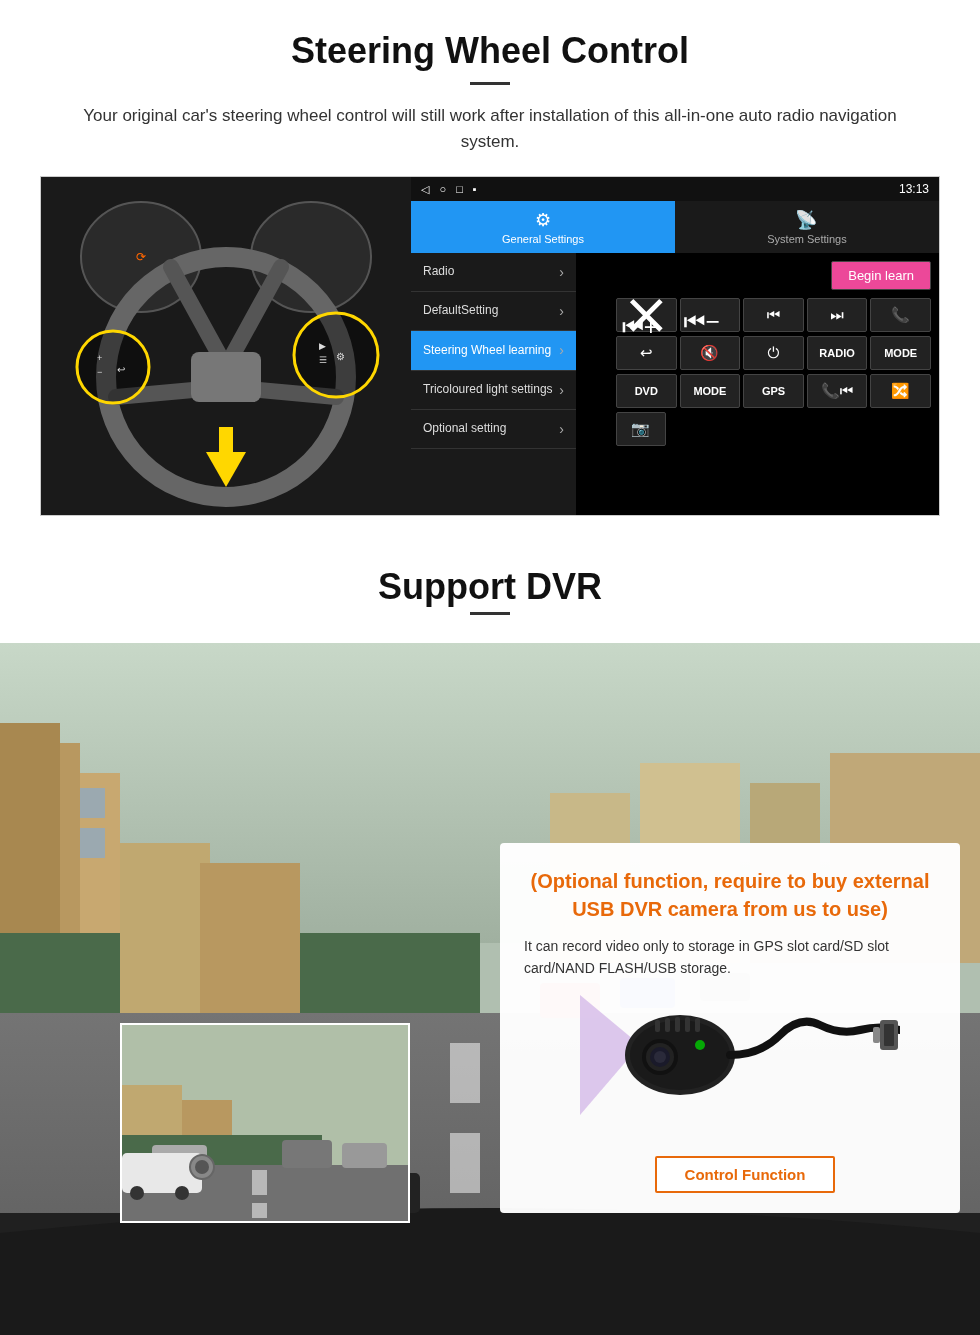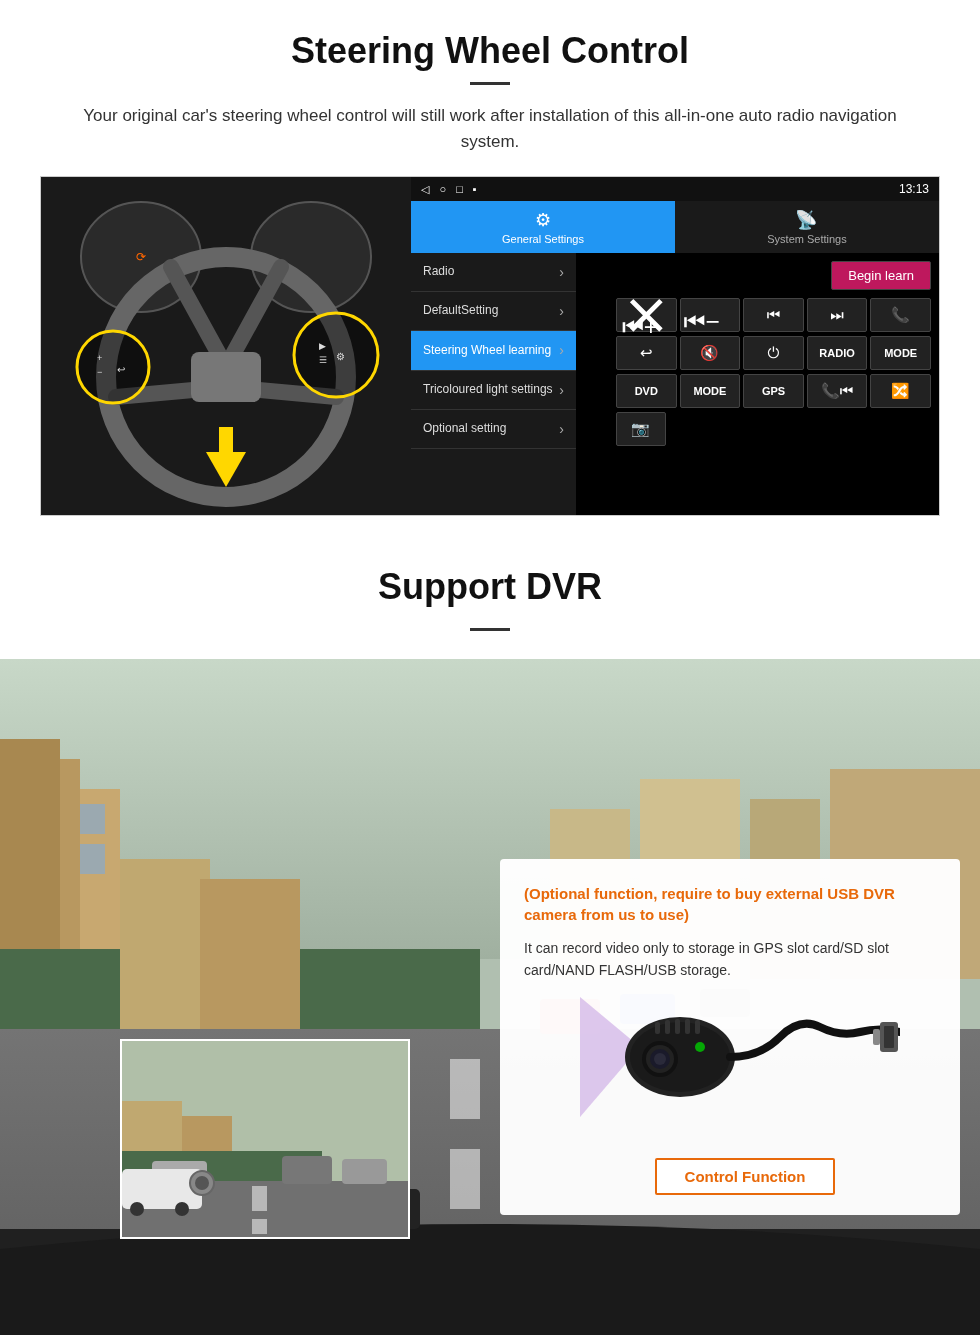--- a/index.html
+++ b/index.html
@@ -148,21 +148,21 @@
       display: flex;
       flex-direction: column;
       gap: 4px;
     }
     .begin-learn-row {
       display: flex;
       justify-content: flex-end;
       margin-bottom: 4px;
     }
     .begin-learn-btn {
-      background: #be185d;
+      background: #ec4899;
       border: 1px solid #444;
       color: #fff;
       padding: 6px 16px;
       font-size: 13px;
       cursor: pointer;
       border-radius: 2px;
     }
     .ctrl-grid {
       display: grid;
       grid-template-columns: repeat(5, 1fr);
@@ -192,21 +192,21 @@
       text-align: center;
     }
     .dvr-title-area {
       padding: 30px 40px 10px;
       background: #fff;
     }
     .dvr-title-area h2 {
       font-size: 36px;
       font-weight: 900;
       color: #111;
-      margin-bottom: 20px;
+      margin-bottom: 4px;
       text-align: center;
     }
     .dvr-bg-photo {
       width: 980px;
       height: 700px;
       background: #667766;
       position: relative;
       overflow: hidden;
     }
 
@@ -216,24 +216,25 @@
       top: 200px;
       right: 20px;
       width: 460px;
       background: rgba(255,255,255,0.97);
       border-radius: 4px;
       padding: 24px 24px 20px;
       text-align: left;
     }
     .dvr-optional-text {
       color: #e8690a;
-      font-size: 15px;
+      font-size: 20px;
       font-weight: bold;
       line-height: 1.4;
       margin-bottom: 12px;
+      text-align: center;
     }
     .dvr-desc-text {
       color: #333;
       font-size: 14px;
       line-height: 1.6;
       margin-bottom: 0;
     }
     .dvr-camera-img {
       width: 100%;
       height: 160px;

